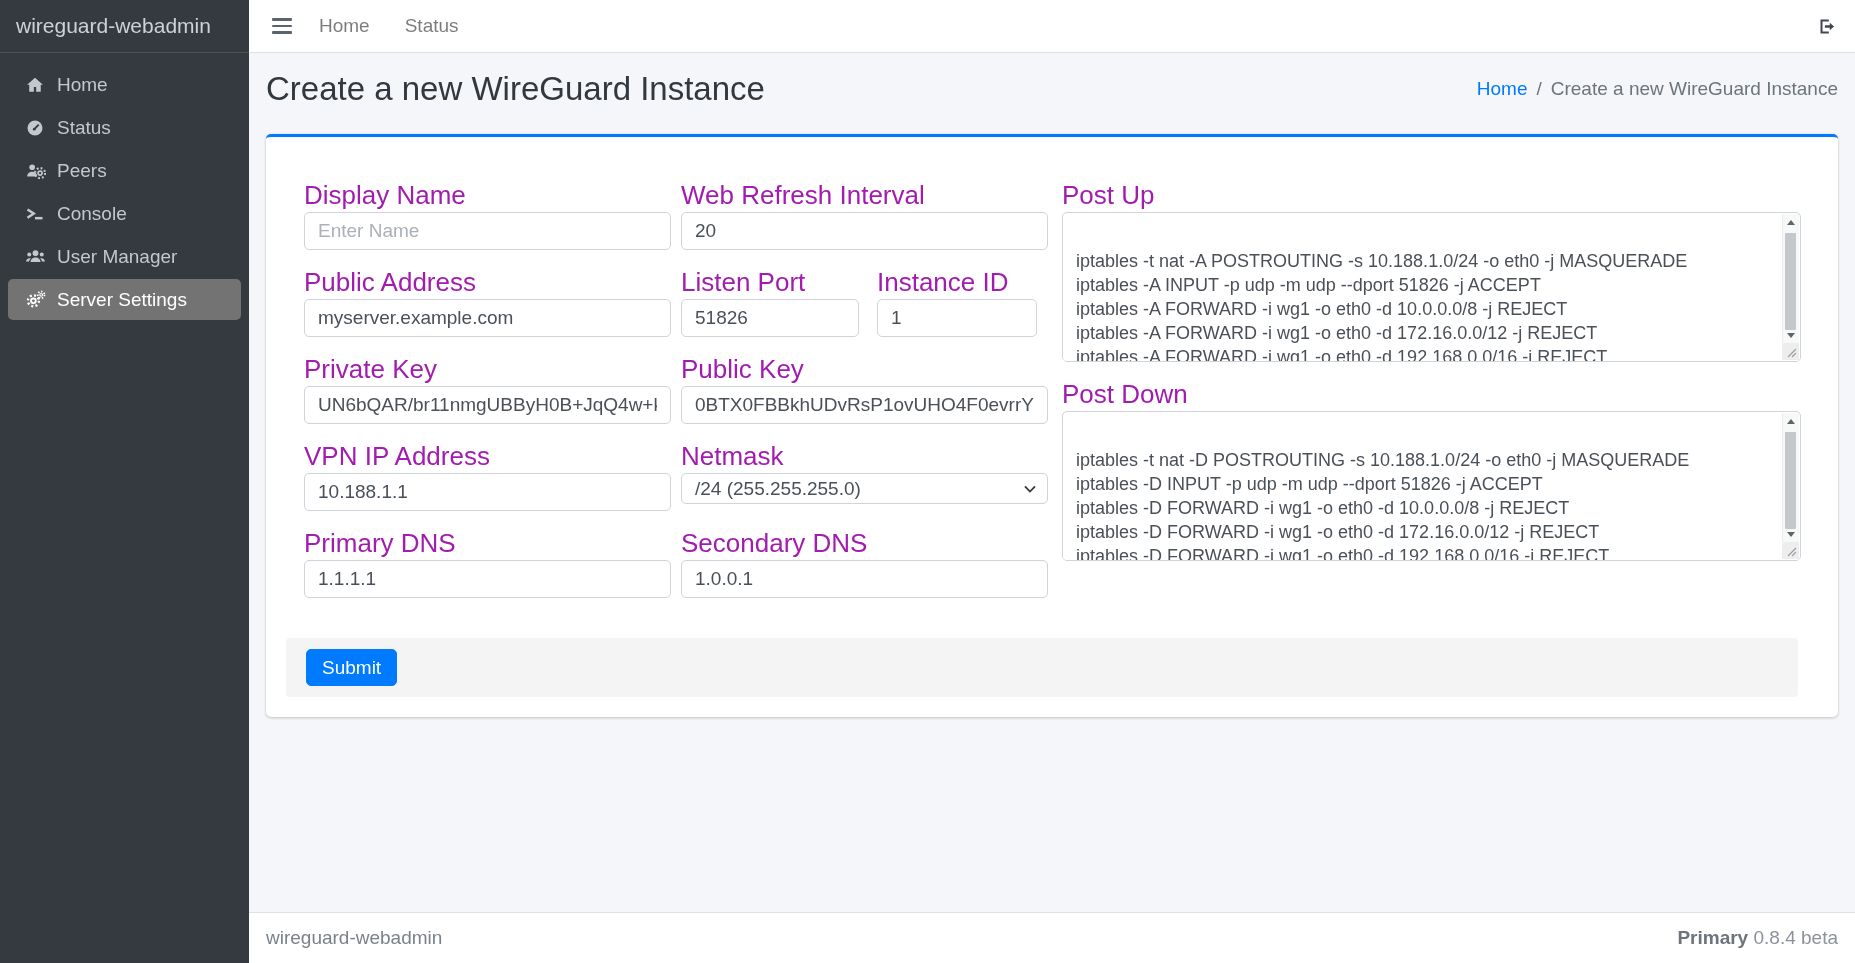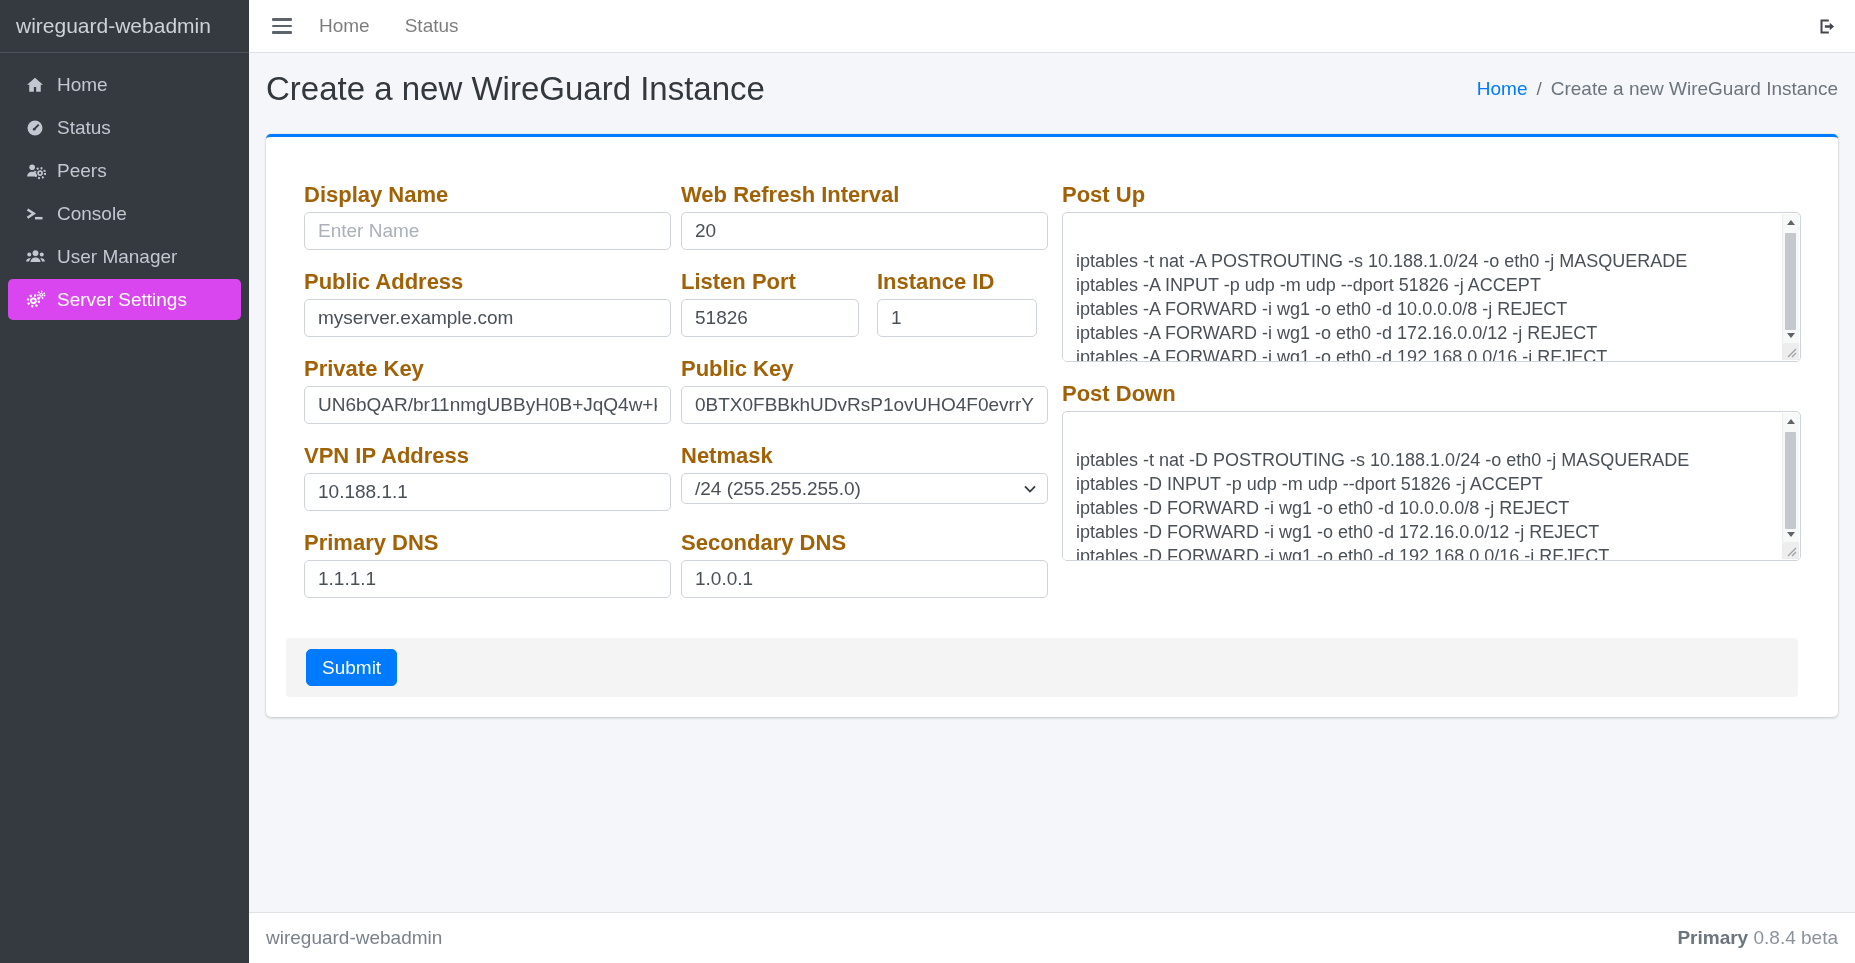--- a/index.html
+++ b/index.html
@@ -8,21 +8,21 @@
   body { display:flex; }
 
   
   .sidebar { width:249px; min-width:249px; height:963px; background:#343a40; color:#c2c7d0; display:flex; flex-direction:column; }
   .brand { height:53px; display:flex; align-items:center; padding-left:16px;
     font-size:21px; color:#ced2d8; border-bottom:1px solid #4b545c; white-space:nowrap; }
   .menu { padding:11px 8px 0 8px; list-style:none; }
   .menu-item { height:41px; margin-bottom:2px; display:flex; align-items:center;
     padding-left:14px; border-radius:5px; cursor:pointer; color:#c2c7d0; font-size:19px; }
   .menu-item .mi-icon { width:26px; min-width:26px; display:flex; justify-content:center; margin-right:9px; color:#c2c7d0; }
-  .menu-item.active { background:#d946ef; color:#fff; }
+  .menu-item.active { background:#737373; color:#fff; }
   .menu-item.active .mi-icon { color:#fff; }
 
   
   .main { flex:1; display:flex; flex-direction:column; height:963px; }
   .topnav { height:53px; min-height:53px; background:#fff; border-bottom:1px solid #dee2e6;
     display:flex; align-items:center; padding:0 17px 0 23px; }
   .burger { display:flex; flex-direction:column; gap:4px; width:20px; cursor:pointer; }
   .burger i { display:block; height:2.4px; background:#5c636a; border-radius:1px; }
   .topnav-link { color:rgba(0,0,0,.52); font-size:19px; text-decoration:none; cursor:pointer; }
   .topnav-link.l1 { margin-left:27px; }
@@ -46,21 +46,21 @@
     border-radius:5px 5px 0 0; }
   .tab.inactive { color:#007bff; }
   .tab.active { color:#495057; background:#fff; border-color:#dee2e6 #dee2e6 #fff; }
 
   .form-area { display:flex; gap:14px; padding:26px 0 0 18px; }
   .form-left { width:744px; min-width:744px; }
   .form-right { width:739px; min-width:739px; }
   .frow { display:flex; gap:10px; }
   .fgroup { margin-bottom:20px; }
   .c366 { width:367px; } .c178 { width:178px; } .c160 { width:160px; }
-  label.flabel { display:block; font-size:22px; font-weight:bold; color:#a16207; margin-bottom:5px; line-height:24px; }
+  label.flabel { display:block; font-size:26px; font-weight:normal; color:#a21caf; margin-bottom:5px; line-height:24px; }
   .finput { width:100%; height:38px; border:1px solid #ced4da; border-radius:5px; padding:0 13px;
     font-size:19px; color:#495057; font-family:"Liberation Sans",sans-serif; background:#fff; outline:none; }
   .finput::placeholder { color:#aab1b8; }
 
   .select-wrap { position:relative; }
   .fselect { appearance:none; -webkit-appearance:none; width:100%; height:31px; border:1px solid #ced4da;
     border-radius:5px; padding:0 30px 0 13px; font-size:19px; color:#495057; background:#fff;
     font-family:"Liberation Sans",sans-serif; outline:none; cursor:pointer; }
   .select-chevron { position:absolute; right:12px; top:15px; pointer-events:none; color:#343a40; }
 

